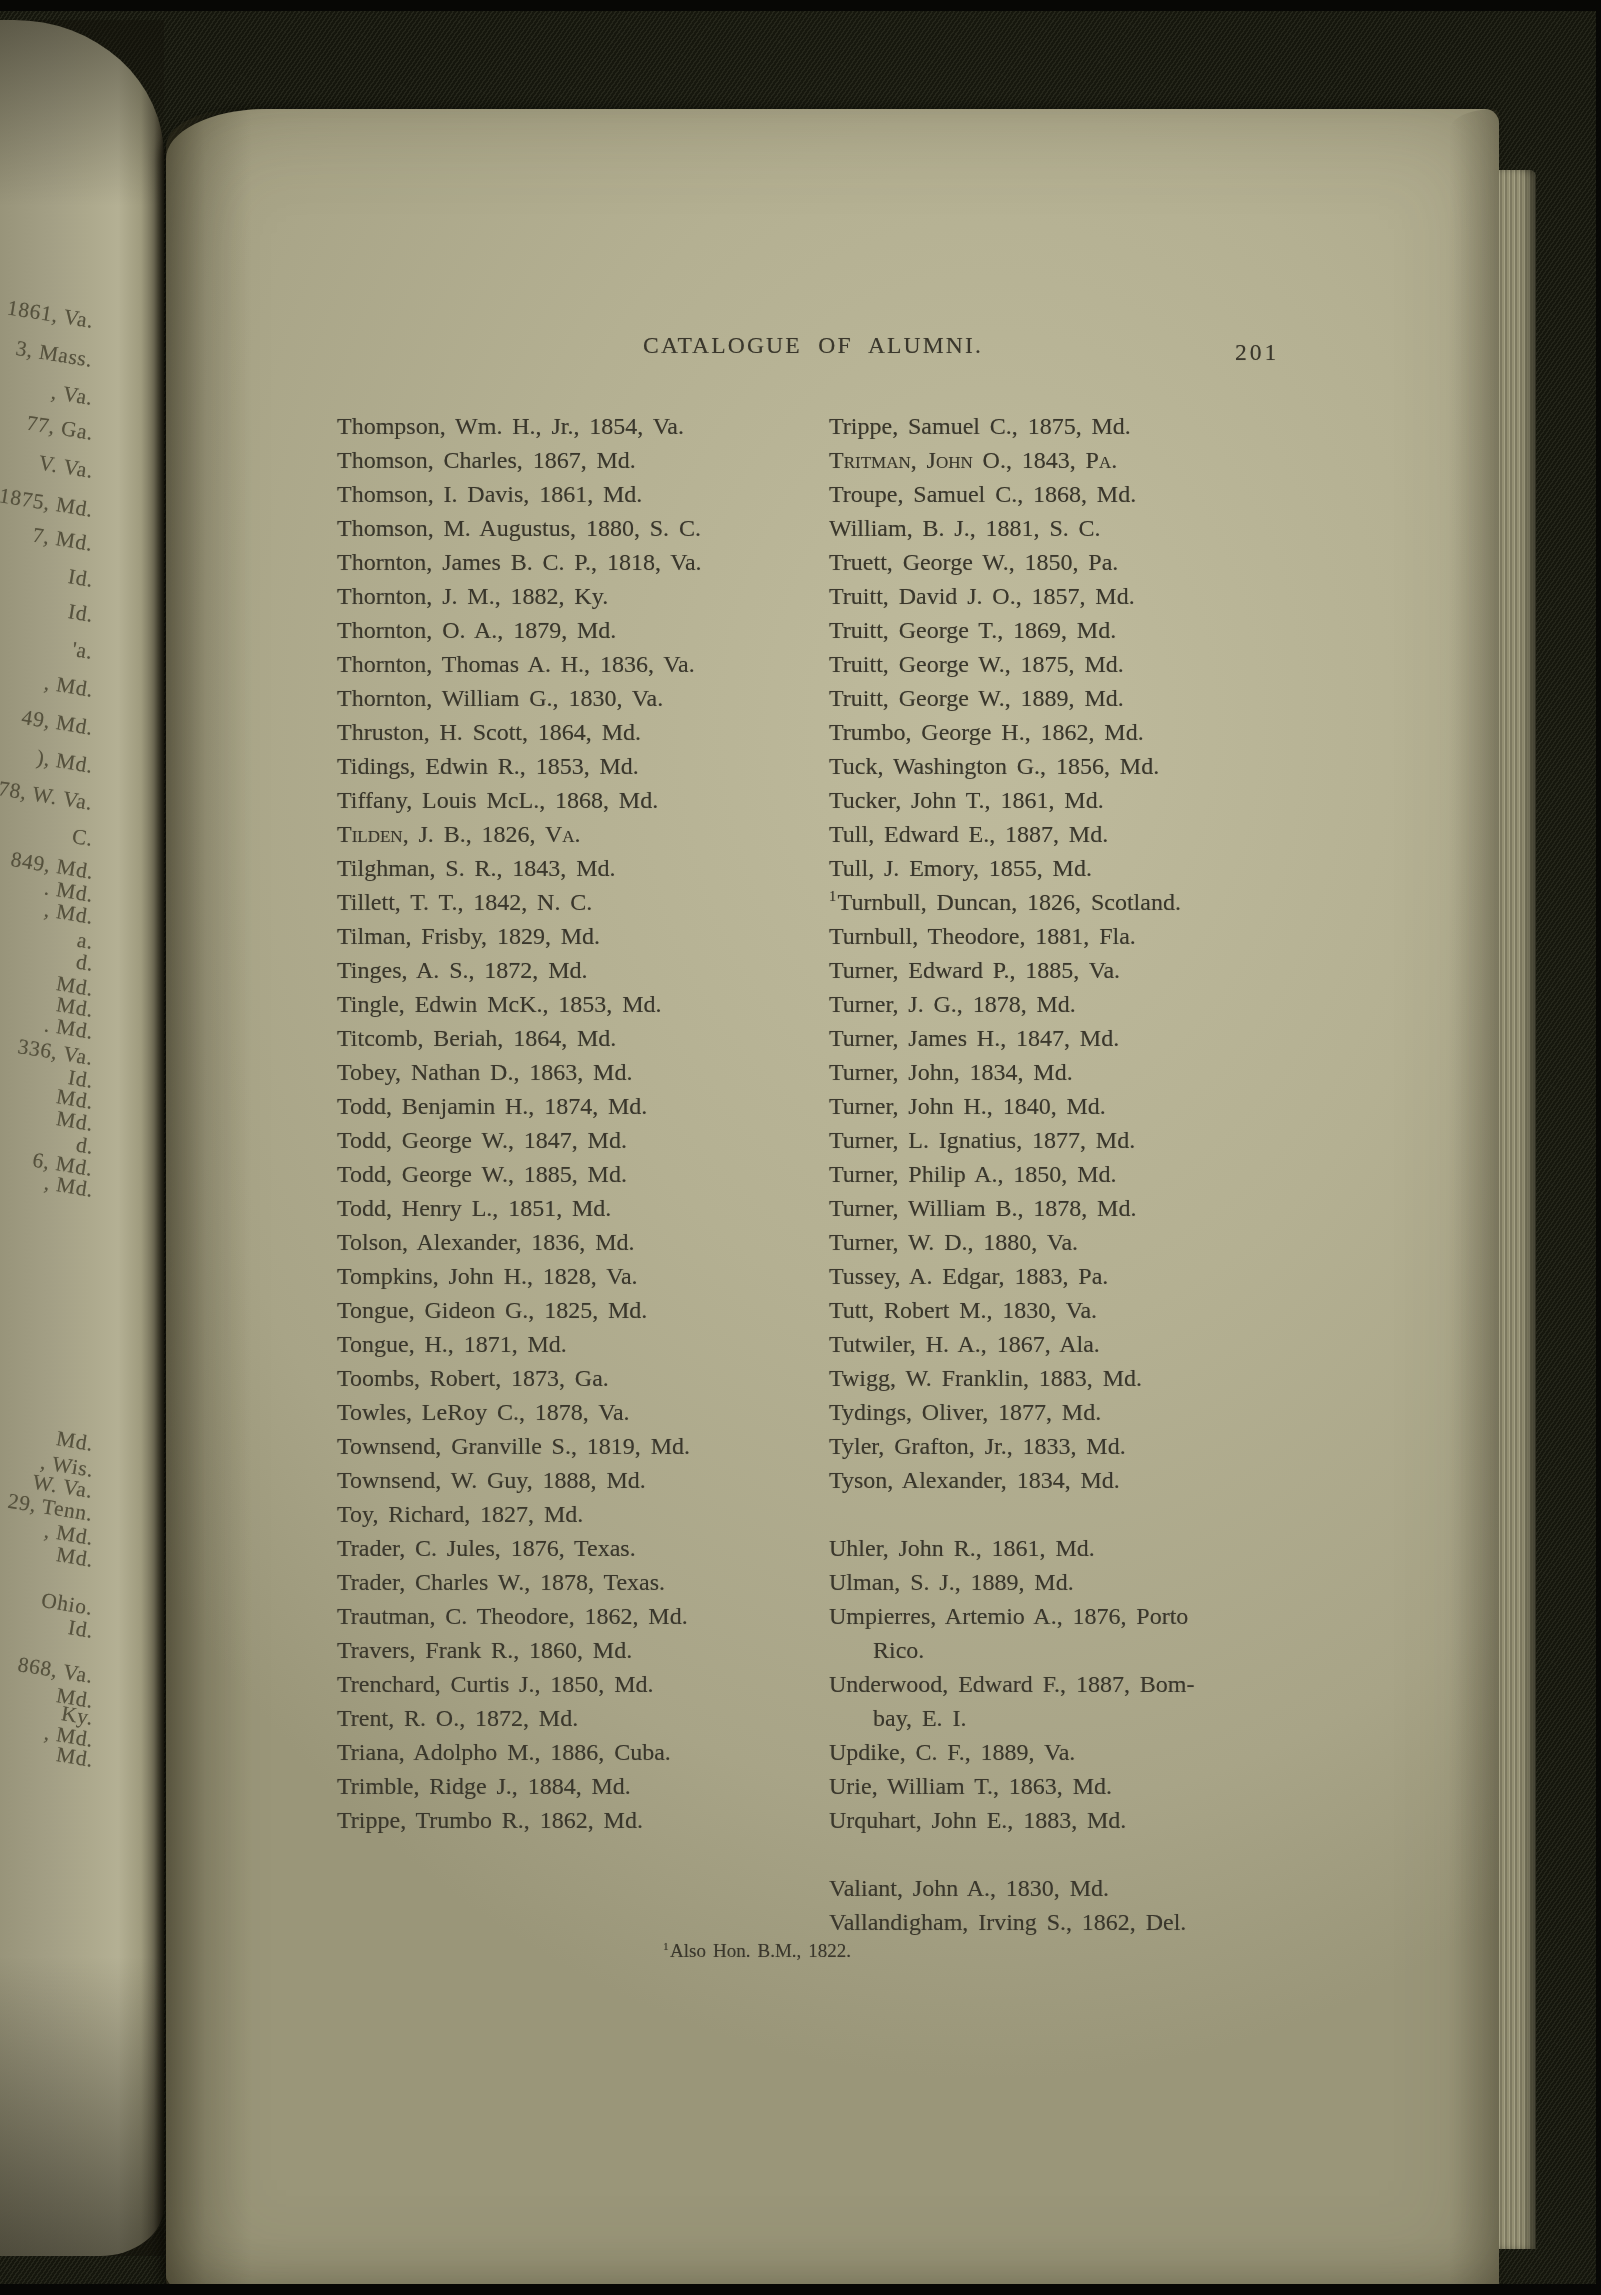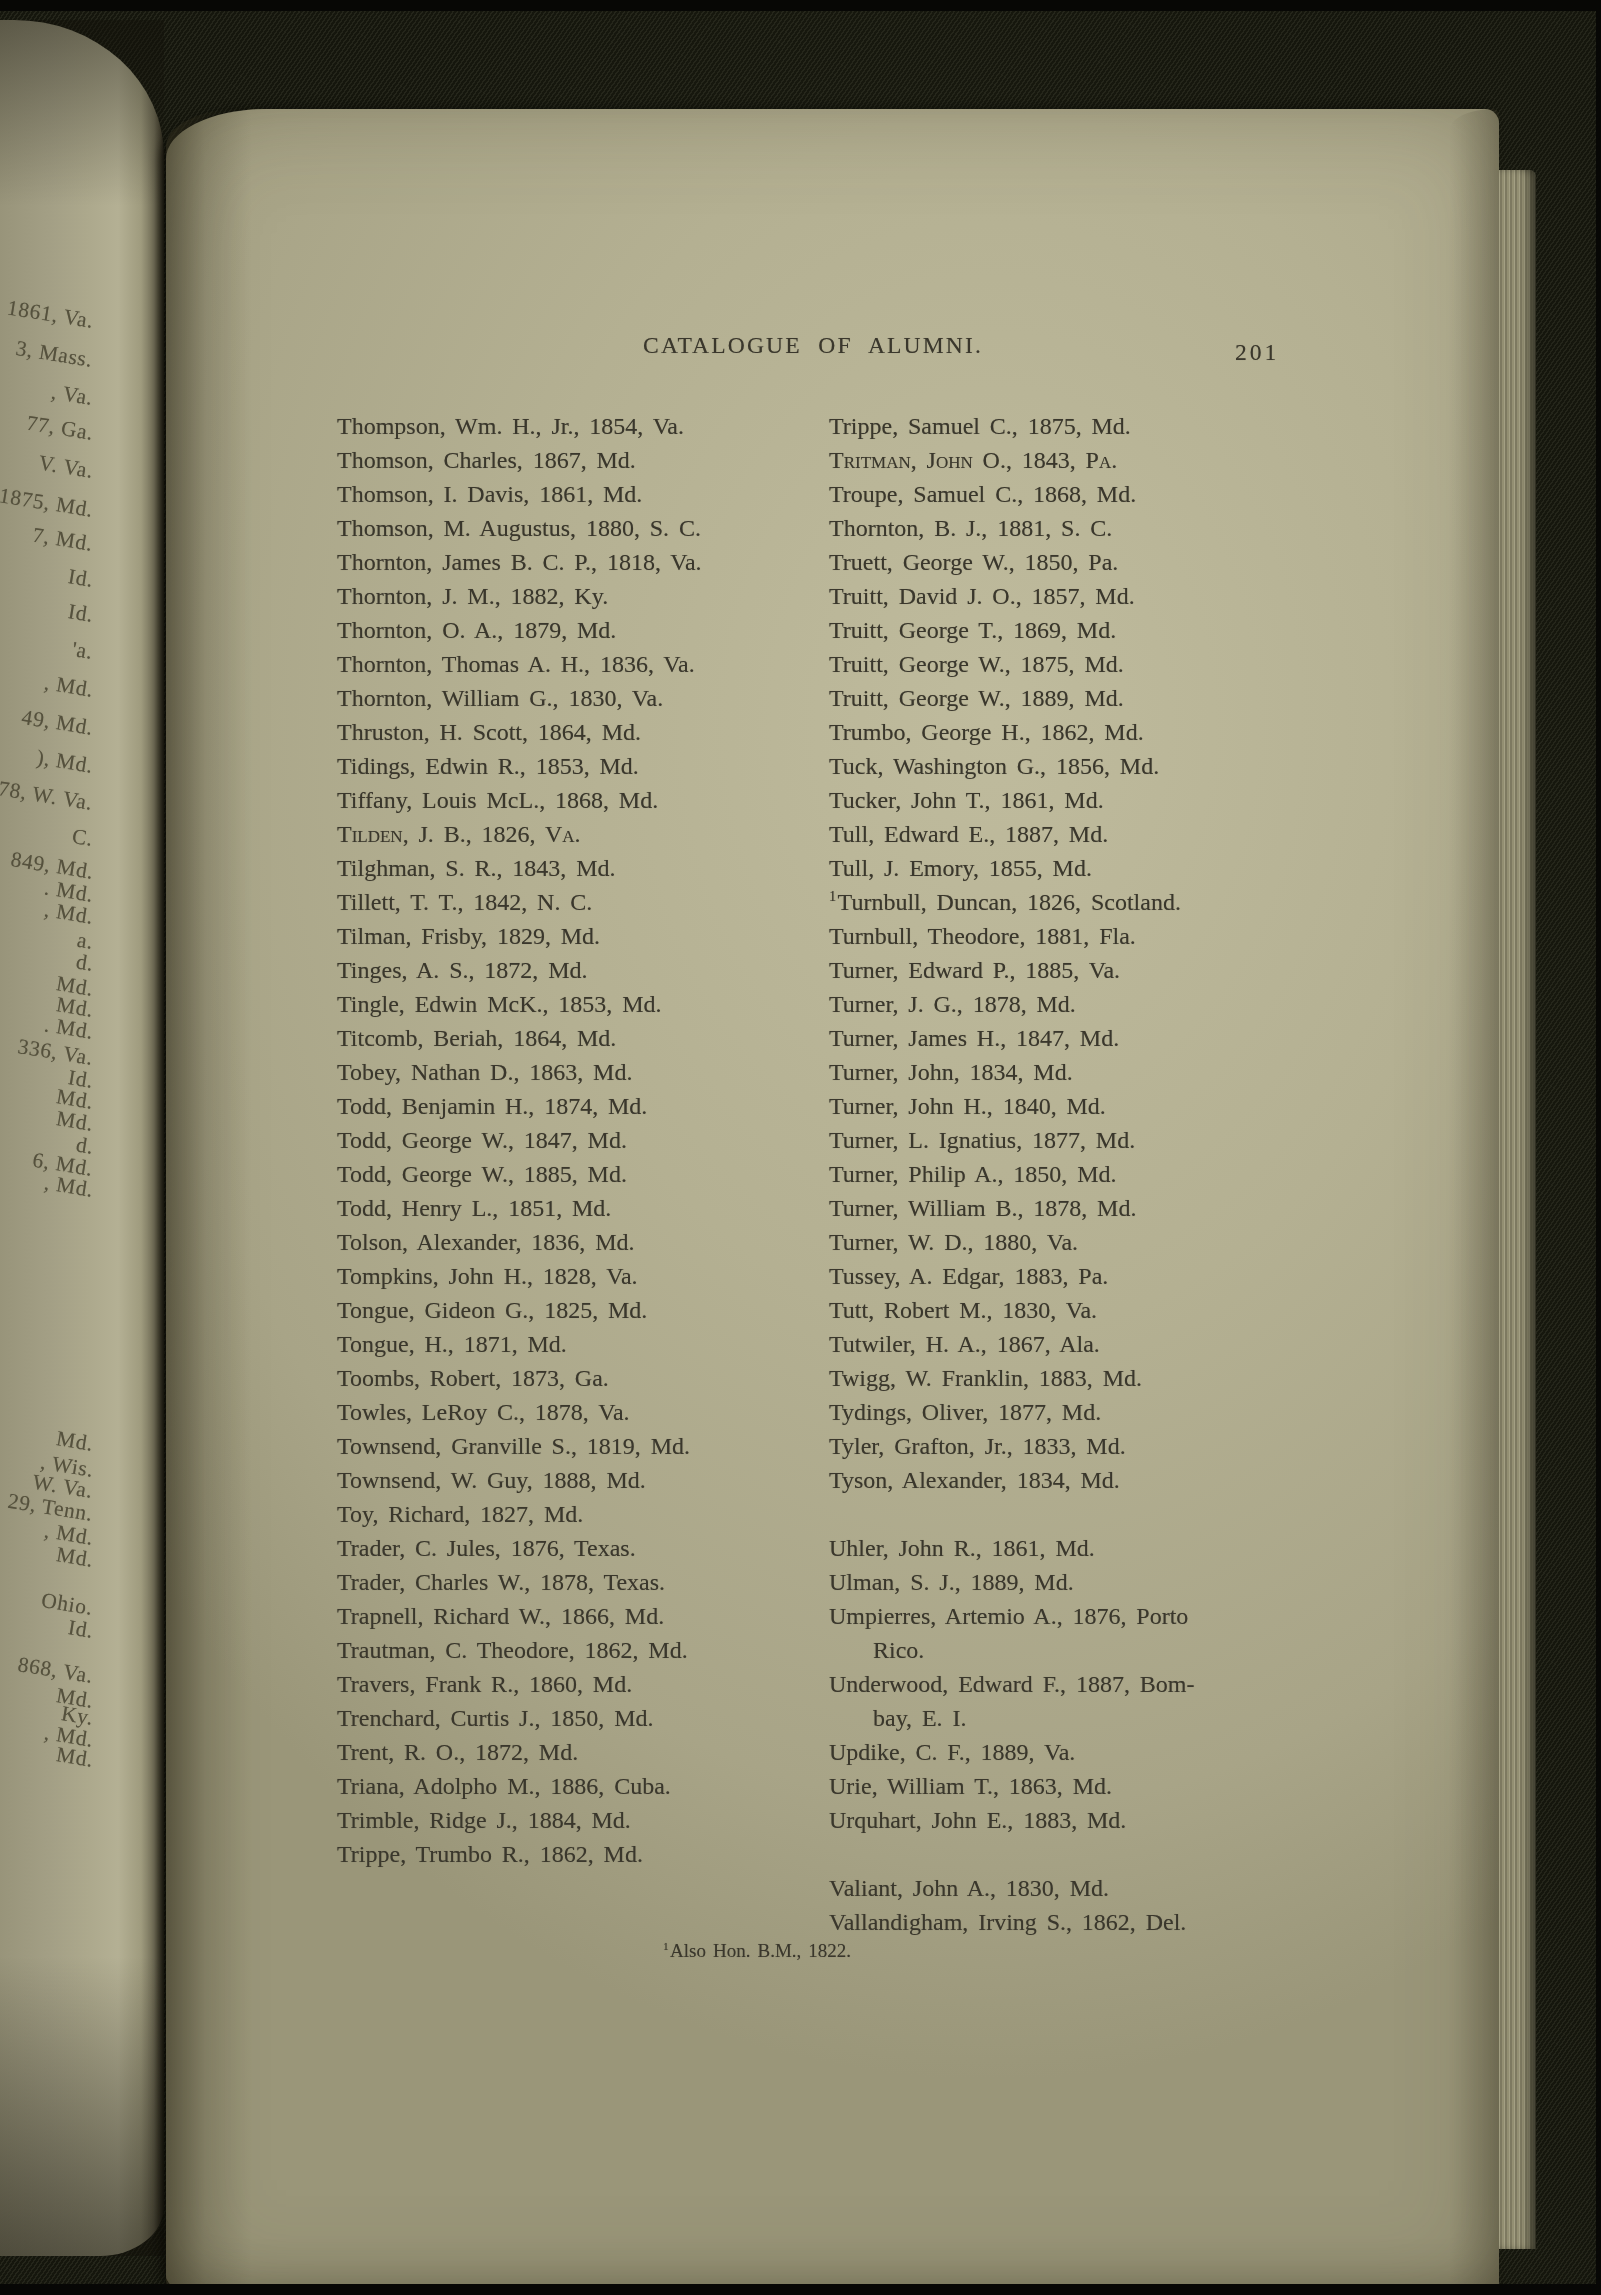--- a/index.html
+++ b/index.html
@@ -146,34 +146,33 @@
         <div class="line">Tompkins, John H., 1828, Va.</div>
         <div class="line">Tongue, Gideon G., 1825, Md.</div>
         <div class="line">Tongue, H., 1871, Md.</div>
         <div class="line">Toombs, Robert, 1873, Ga.</div>
         <div class="line">Towles, LeRoy C., 1878, Va.</div>
         <div class="line">Townsend, Granville S., 1819, Md.</div>
         <div class="line">Townsend, W. Guy, 1888, Md.</div>
         <div class="line">Toy, Richard, 1827, Md.</div>
         <div class="line">Trader, C. Jules, 1876, Texas.</div>
         <div class="line">Trader, Charles W., 1878, Texas.</div>
-        <div class="line">Trapnell, Richard W., 1866, Md.</div>
         <div class="line">Trautman, C. Theodore, 1862, Md.</div>
         <div class="line">Travers, Frank R., 1860, Md.</div>
         <div class="line">Trenchard, Curtis J., 1850, Md.</div>
         <div class="line">Trent, R. O., 1872, Md.</div>
         <div class="line">Triana, Adolpho M., 1886, Cuba.</div>
         <div class="line">Trimble, Ridge J., 1884, Md.</div>
         <div class="line">Trippe, Trumbo R., 1862, Md.</div>
       </div>
     <div class="col col-right ink" id="col-right">
         <div class="line">Trippe, Samuel C., 1875, Md.</div>
         <div class="line sc">Tritman, John O., 1843, Pa.</div>
         <div class="line">Troupe, Samuel C., 1868, Md.</div>
-        <div class="line">Thornton, B. J., 1881, S. C.</div>
+        <div class="line">William, B. J., 1881, S. C.</div>
         <div class="line">Truett, George W., 1850, Pa.</div>
         <div class="line">Truitt, David J. O., 1857, Md.</div>
         <div class="line">Truitt, George T., 1869, Md.</div>
         <div class="line">Truitt, George W., 1875, Md.</div>
         <div class="line">Truitt, George W., 1889, Md.</div>
         <div class="line">Trumbo, George H., 1862, Md.</div>
         <div class="line">Tuck, Washington G., 1856, Md.</div>
         <div class="line">Tucker, John T., 1861, Md.</div>
         <div class="line">Tull, Edward E., 1887, Md.</div>
         <div class="line">Tull, J. Emory, 1855, Md.</div>

